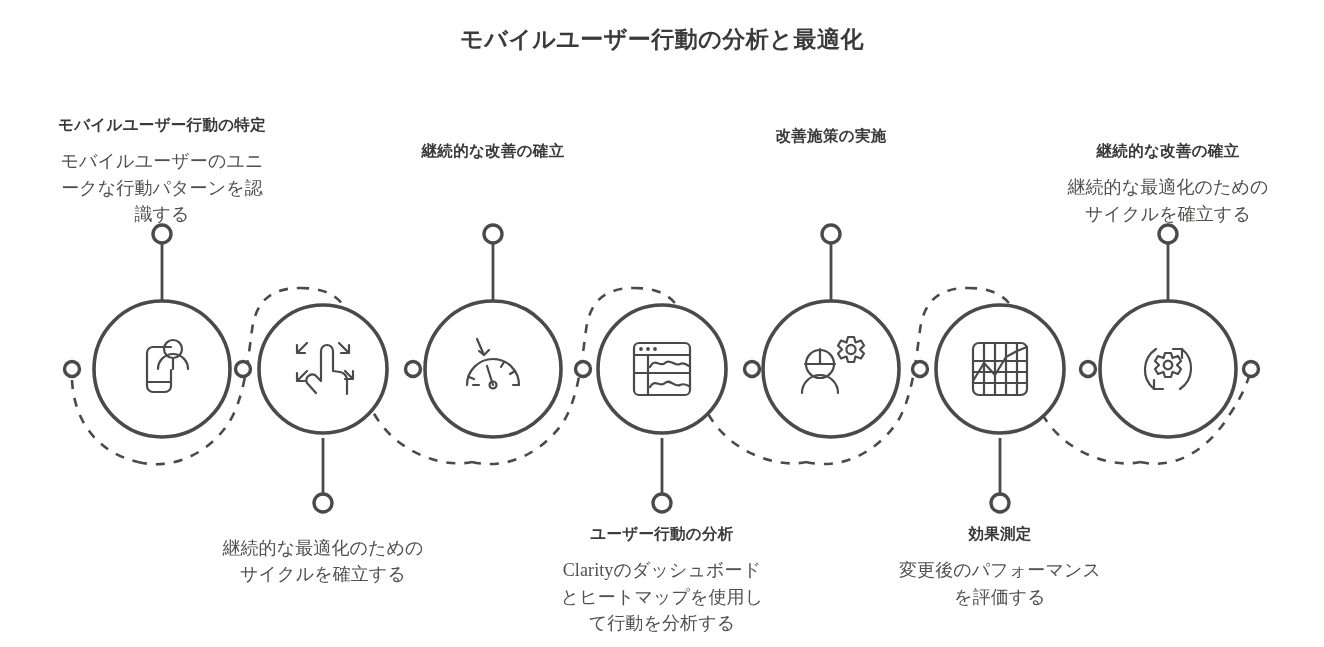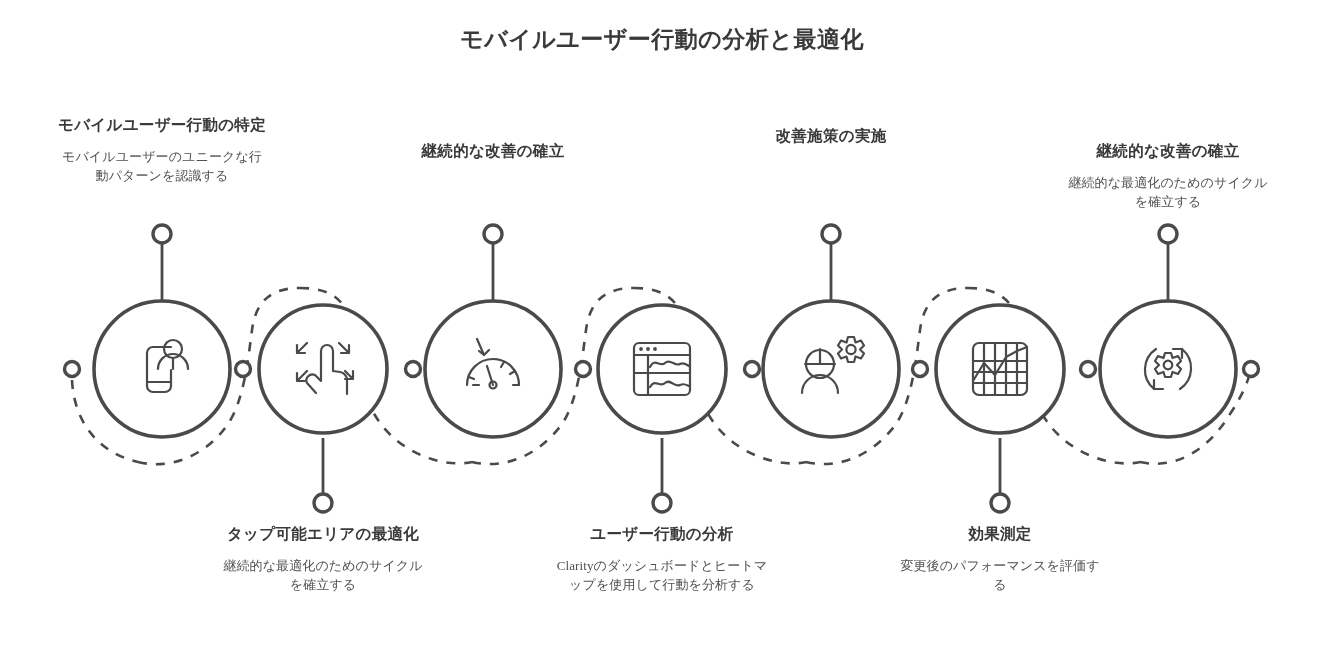--- a/index.html
+++ b/index.html
@@ -31,21 +31,21 @@
     font-family:Liberation Serif, serif;
   }
   .label .ttl{
     font-size:15.5px;
     font-weight:bold;
     color:#3a3a3a;
     letter-spacing:.3px;
     margin:0 0 11px 0;
   }
   .label .desc{
-    font-size:13px;
+    font-size:18px;
     font-weight:normal;
     color:#50504f;
     letter-spacing:.1px;
     margin:12px;
   }
   
   .label.top{ }
   
   .label.bottom{ }
 </style>
@@ -210,21 +210,20 @@
       <circle class="ic" cx="0" cy="-4" r="4.3"></circle>
     </g>
   </svg>
 
   <div class="label top" style="left:44px;top:114px;">
     <div class="ttl">モバイルユーザー行動の特定</div>
     <div class="desc">モバイルユーザーのユニークな行動パターンを認識する</div>
   </div>
 
   <div class="label bottom" style="left:205px;top:523px;">
-    <div class="ttl">タップ可能エリアの最適化</div>
     <div class="desc">継続的な最適化のためのサイクルを確立する</div>
   </div>
 
   <div class="label top" style="left:375px;top:140px;">
     <div class="ttl">継続的な改善の確立</div>
   </div>
 
   <div class="label bottom" style="left:544px;top:523px;">
     <div class="ttl">ユーザー行動の分析</div>
     <div class="desc">Clarityのダッシュボードとヒートマップを使用して行動を分析する</div>

